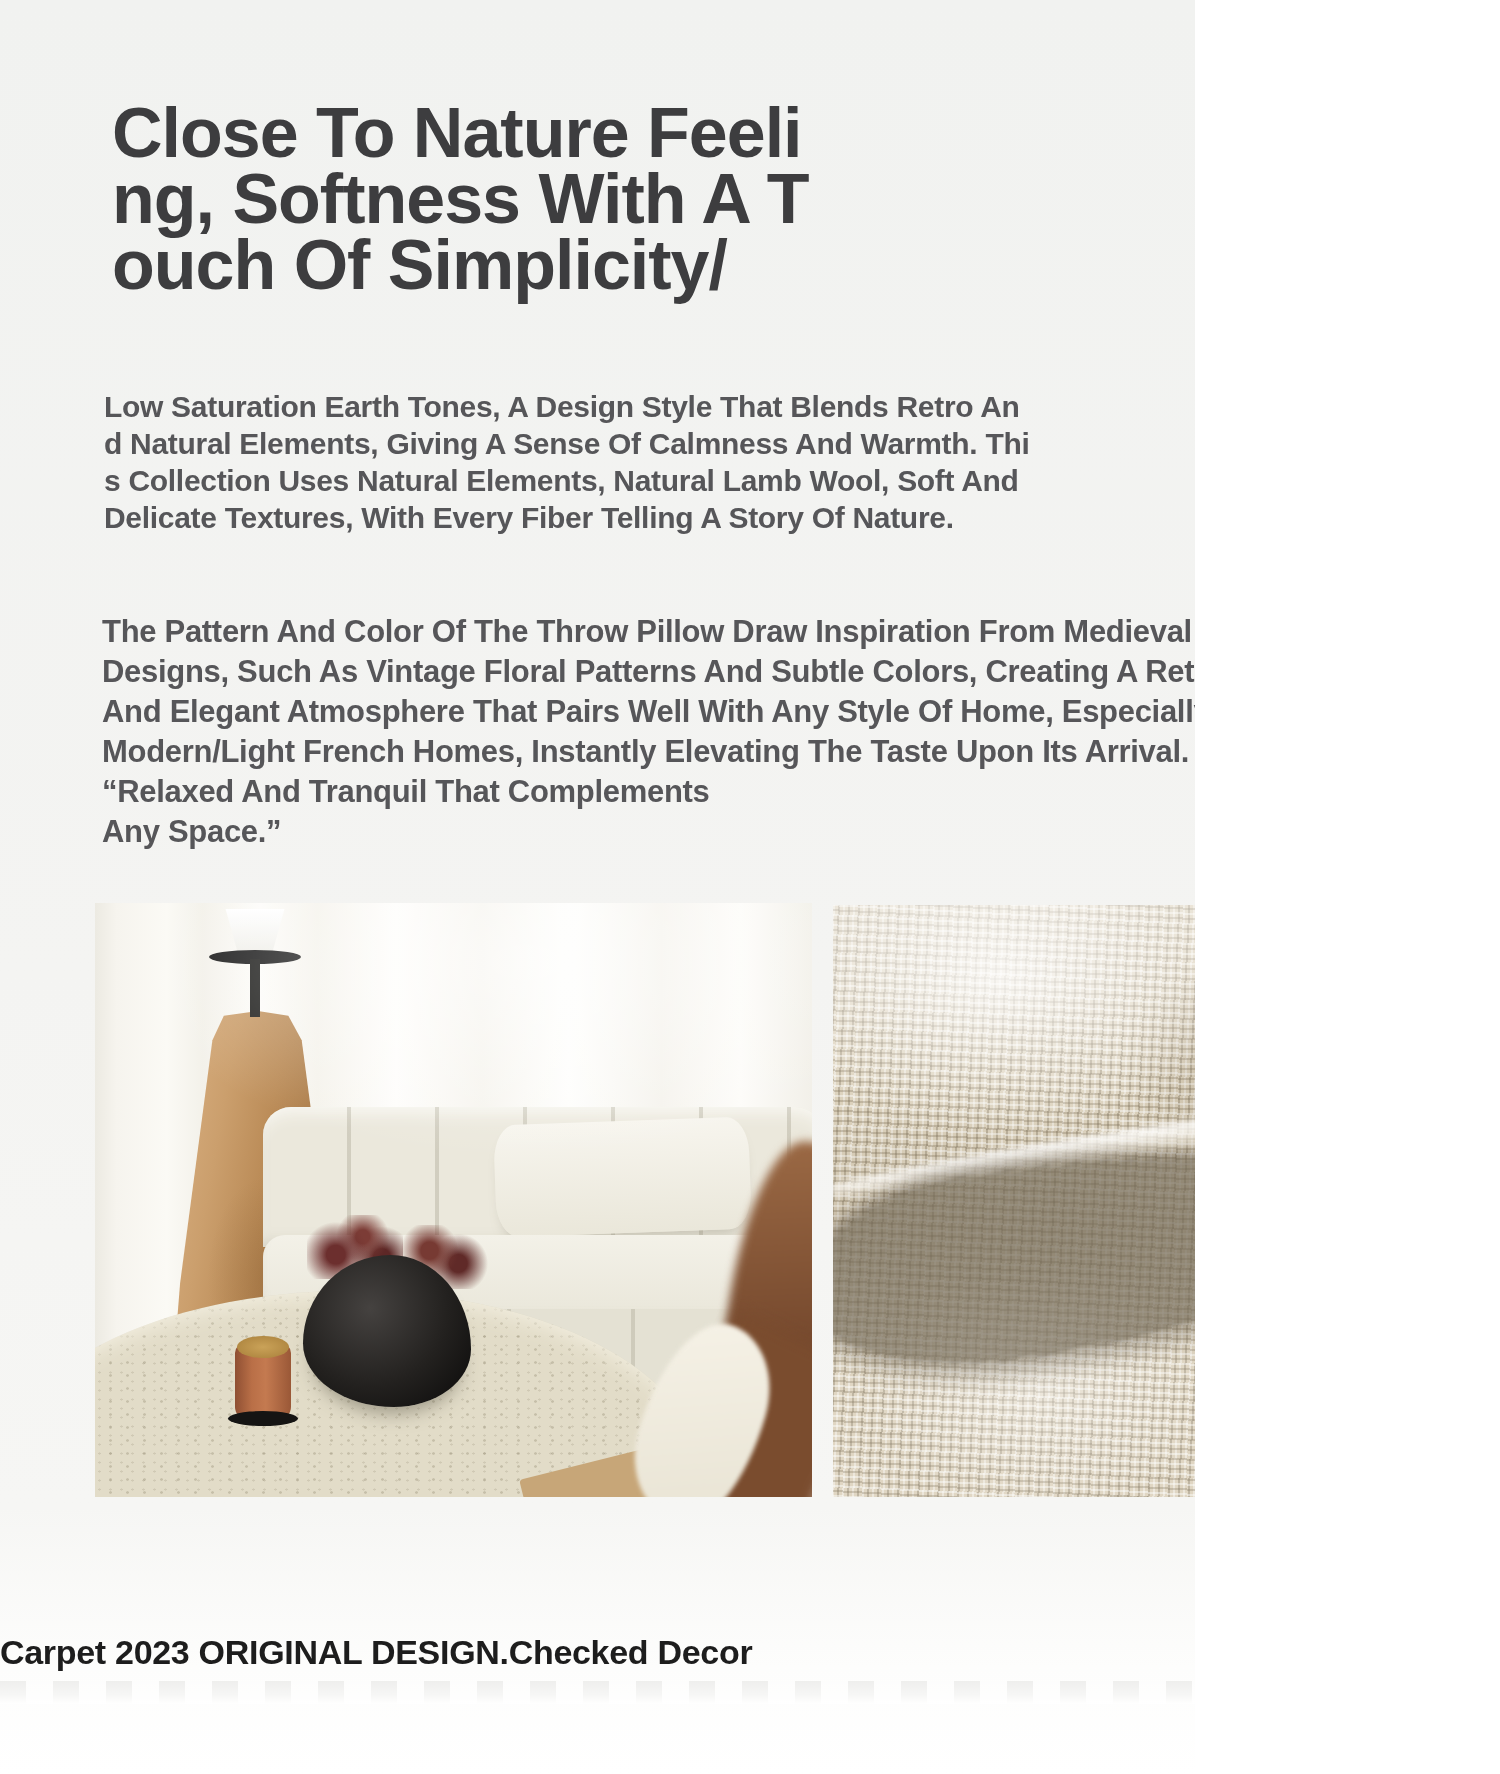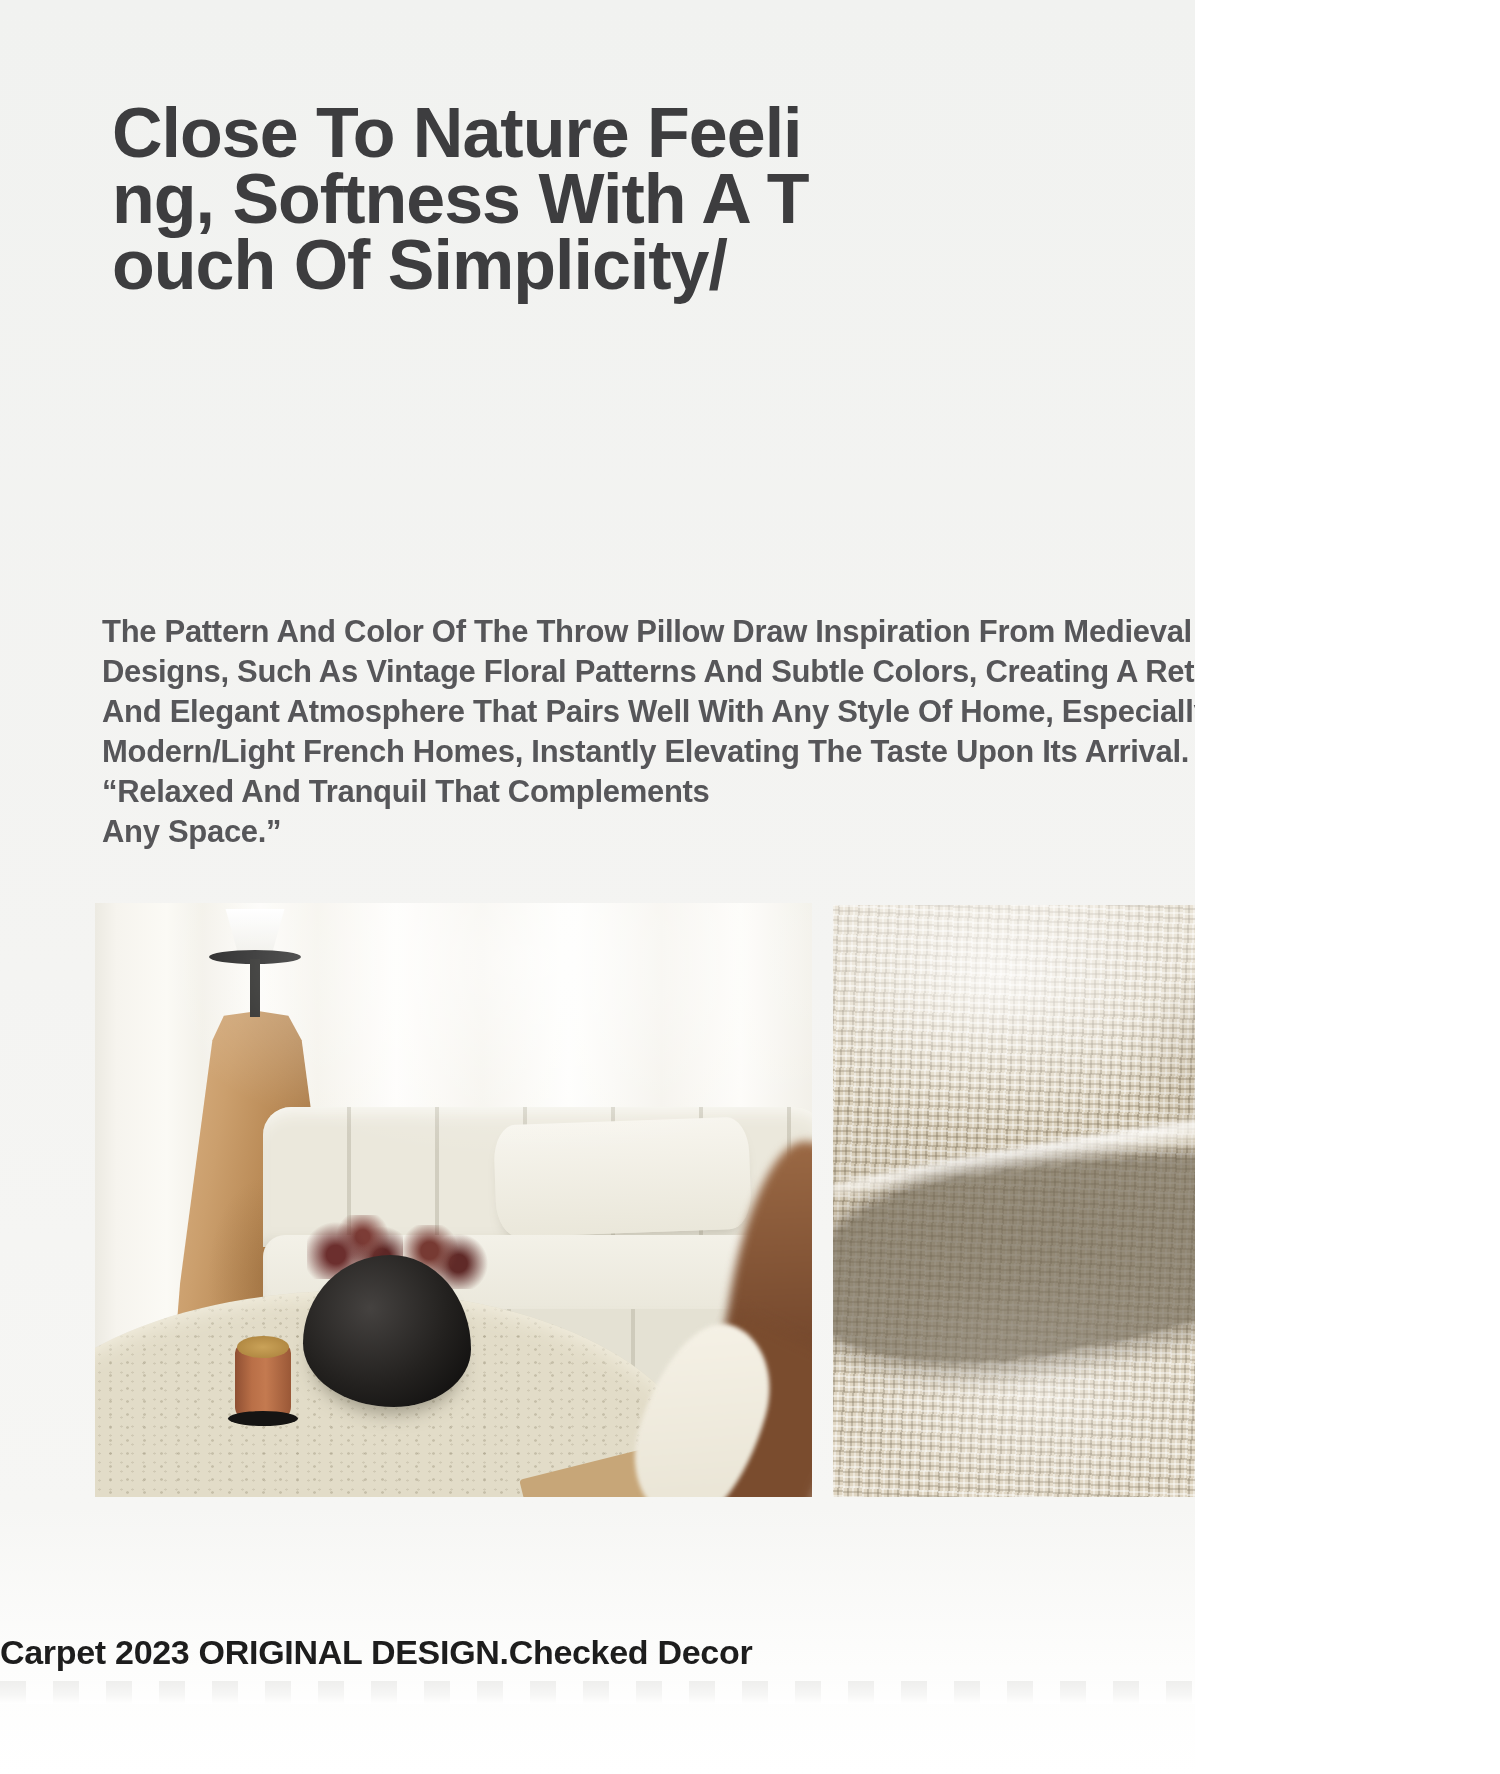--- a/index.html
+++ b/index.html
@@ -140,20 +140,24 @@
 </style>
 </head>
 <body>
 
 <div class="page">
 
   <h1 class="heading">Close To Nature Feeli
 ng, Softness With A T
 ouch Of Simplicity/</h1>
 
+  <p class="para para1">Low Saturation Earth Tones, A Design Style That Blends Retro An
+d Natural Elements, Giving A Sense Of Calmness And Warmth. Thi
+s Collection Uses Natural Elements, Natural Lamb Wool, Soft And
+Delicate Textures, With Every Fiber Telling A Story Of Nature.</p>
 
   <p class="para para2">The Pattern And Color Of The Throw Pillow Draw Inspiration From Medieval
 Designs, Such As Vintage Floral Patterns And Subtle Colors, Creating A Retro
 And Elegant Atmosphere That Pairs Well With Any Style Of Home, Especially
 Modern/Light French Homes, Instantly Elevating The Taste Upon Its Arrival.
 “Relaxed And Tranquil That Complements
 Any Space.”</p>
 
   <div class="photo photo-left">
     <div class="lamp-column"></div>

